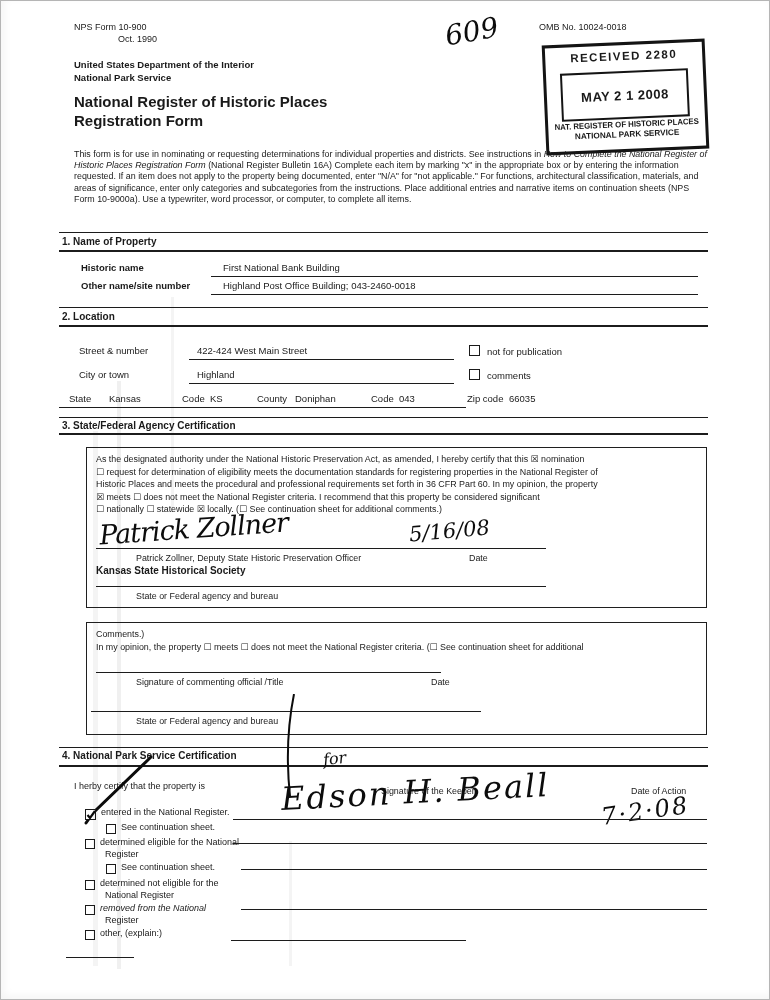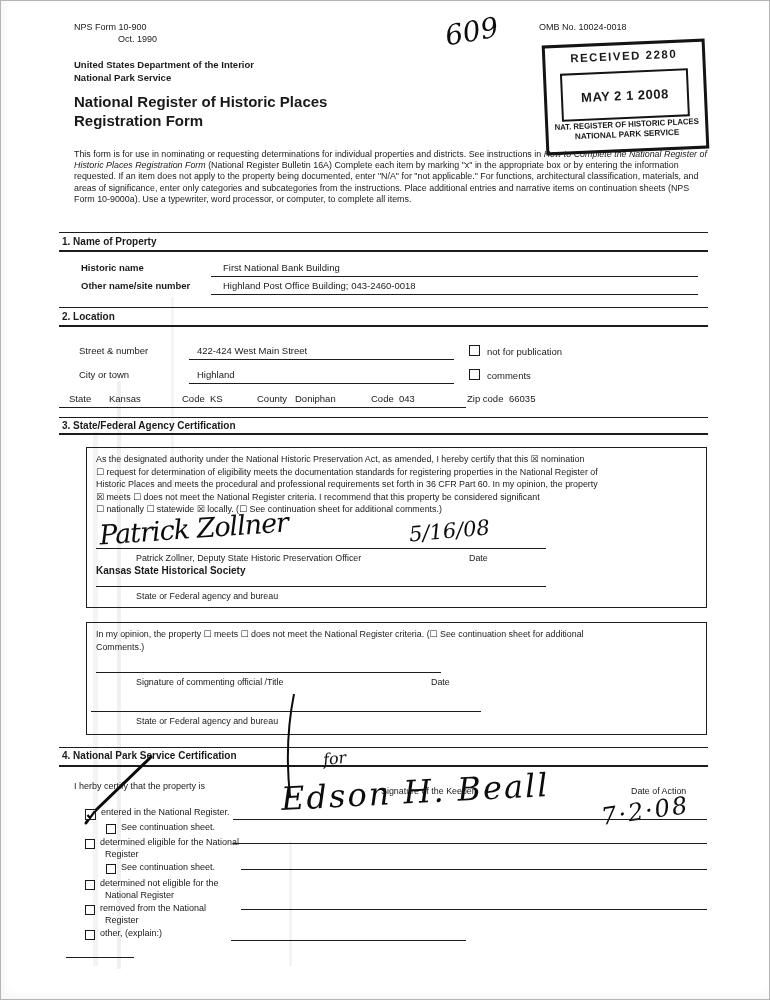--- a/index.html
+++ b/index.html
@@ -121,22 +121,22 @@
   <div class="hw" style="left:408px;top:518px;font-size:21px;transform:rotate(-5deg);">5/16/08</div>
   <div class="hl" style="left:95px;top:547px;width:450px;"></div>
   <div class="abs lbl" style="left:95px;top:552px;">Patrick Zollner, Deputy State Historic Preservation Officer</div>
   <div class="abs lbl" style="left:428px;top:552px;">Date</div>
   <div class="abs b fs10" style="left:95px;top:564px;">Kansas State Historical Society</div>
   <div class="hl" style="left:95px;top:585px;width:450px;"></div>
   <div class="abs lbl" style="left:95px;top:590px;">State or Federal agency and bureau</div>
 
   <div class="certbox" style="left:85px;top:621px;width:621px;height:113px;">
     <div style="position:absolute;left:9px;top:5px;">
+      <div class="certline">Comments.)</div>
       <div class="certline">In my opinion, the property ☐ meets ☐ does not meet the National Register criteria.  (☐ See continuation sheet for additional</div>
-      <div class="certline">Comments.)</div>
     </div>
   </div>
   <div class="hl" style="left:95px;top:671px;width:345px;"></div>
   <div class="abs lbl" style="left:95px;top:676px;">Signature of commenting official /Title</div>
   <div class="abs lbl" style="left:390px;top:676px;">Date</div>
   <div class="hl" style="left:90px;top:710px;width:390px;"></div>
   <div class="abs lbl" style="left:95px;top:715px;">State or Federal agency and bureau</div>
 
   <div class="rule" style="left:58px;top:746px;width:649px;"></div>
   <div class="abs b fs10" style="left:61px;top:749px;">4. National Park Service Certification</div>
@@ -175,21 +175,21 @@
 
   <span class="cb cb-sm" style="left:105px;top:863px;"></span>
   <div class="abs fs9" style="left:120px;top:861px;">See continuation sheet.</div>
   <div class="hl" style="left:240px;top:868px;width:466px;"></div>
 
   <span class="cb cb-sm" style="left:84px;top:879px;"></span>
   <div class="abs fs9" style="left:99px;top:877px;">determined not eligible for the</div>
   <div class="abs fs9" style="left:104px;top:889px;">National Register</div>
 
   <span class="cb cb-sm" style="left:84px;top:904px;"></span>
-  <div class="abs fs9" style="left:99px;top:902px;">removed from the National</div>
+  <div class="abs fs9" style="left:99px;top:902px;font-style:italic;">removed from the National</div>
   <div class="hl" style="left:240px;top:908px;width:466px;"></div>
   <div class="abs fs9" style="left:104px;top:914px;">Register</div>
 
   <span class="cb cb-sm" style="left:84px;top:929px;"></span>
   <div class="abs fs9" style="left:99px;top:927px;">other, (explain:)</div>
   <div class="hl" style="left:230px;top:939px;width:235px;"></div>
 
   <div class="hl" style="left:65px;top:956px;width:68px;height:1.4px;"></div>
 
   <div class="streak" style="left:92px;top:430px;width:5px;height:535px;background:rgba(40,40,40,0.05);"></div>

